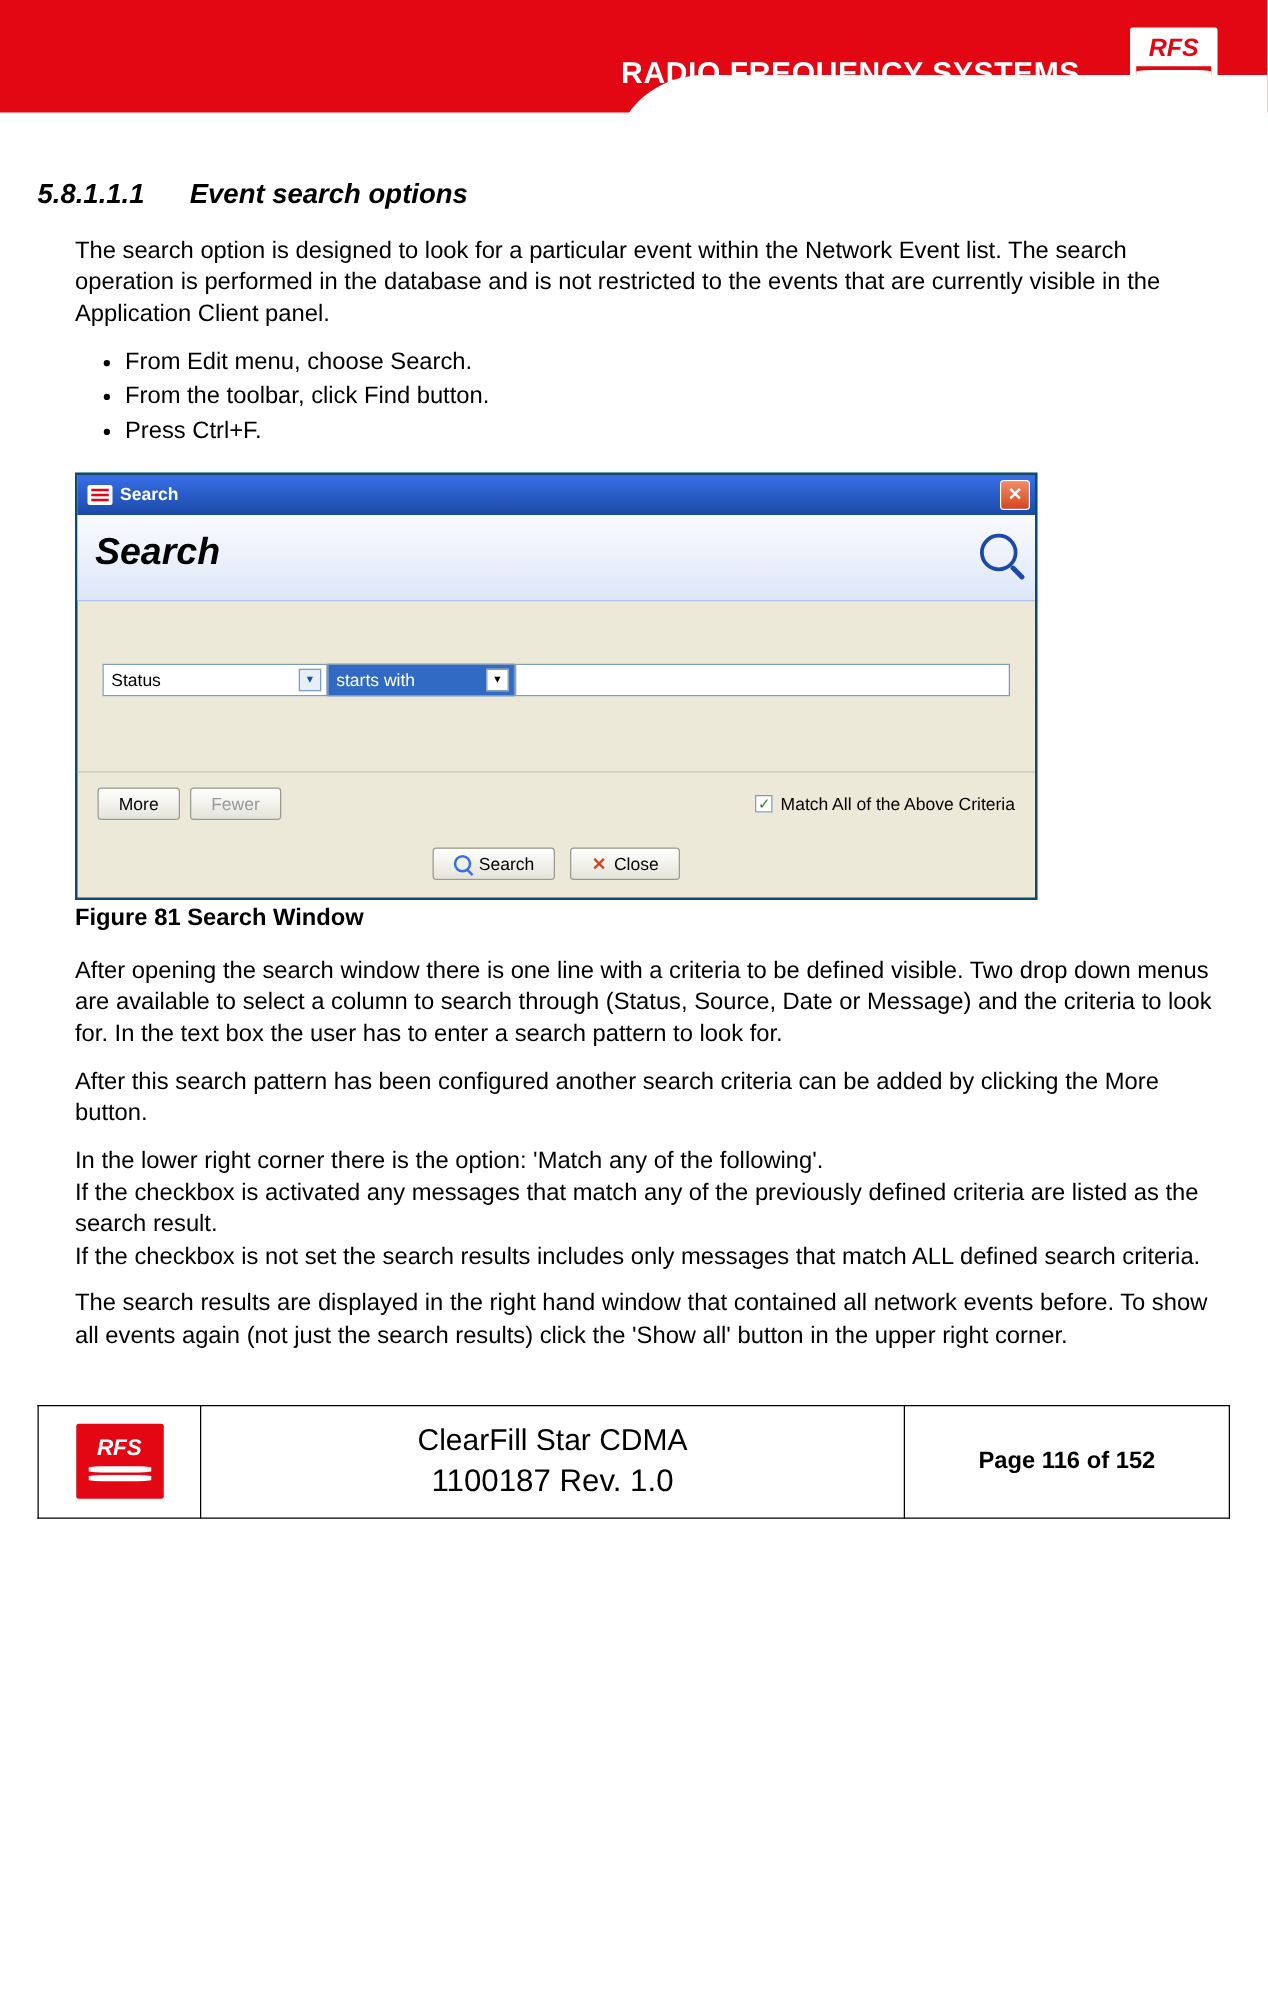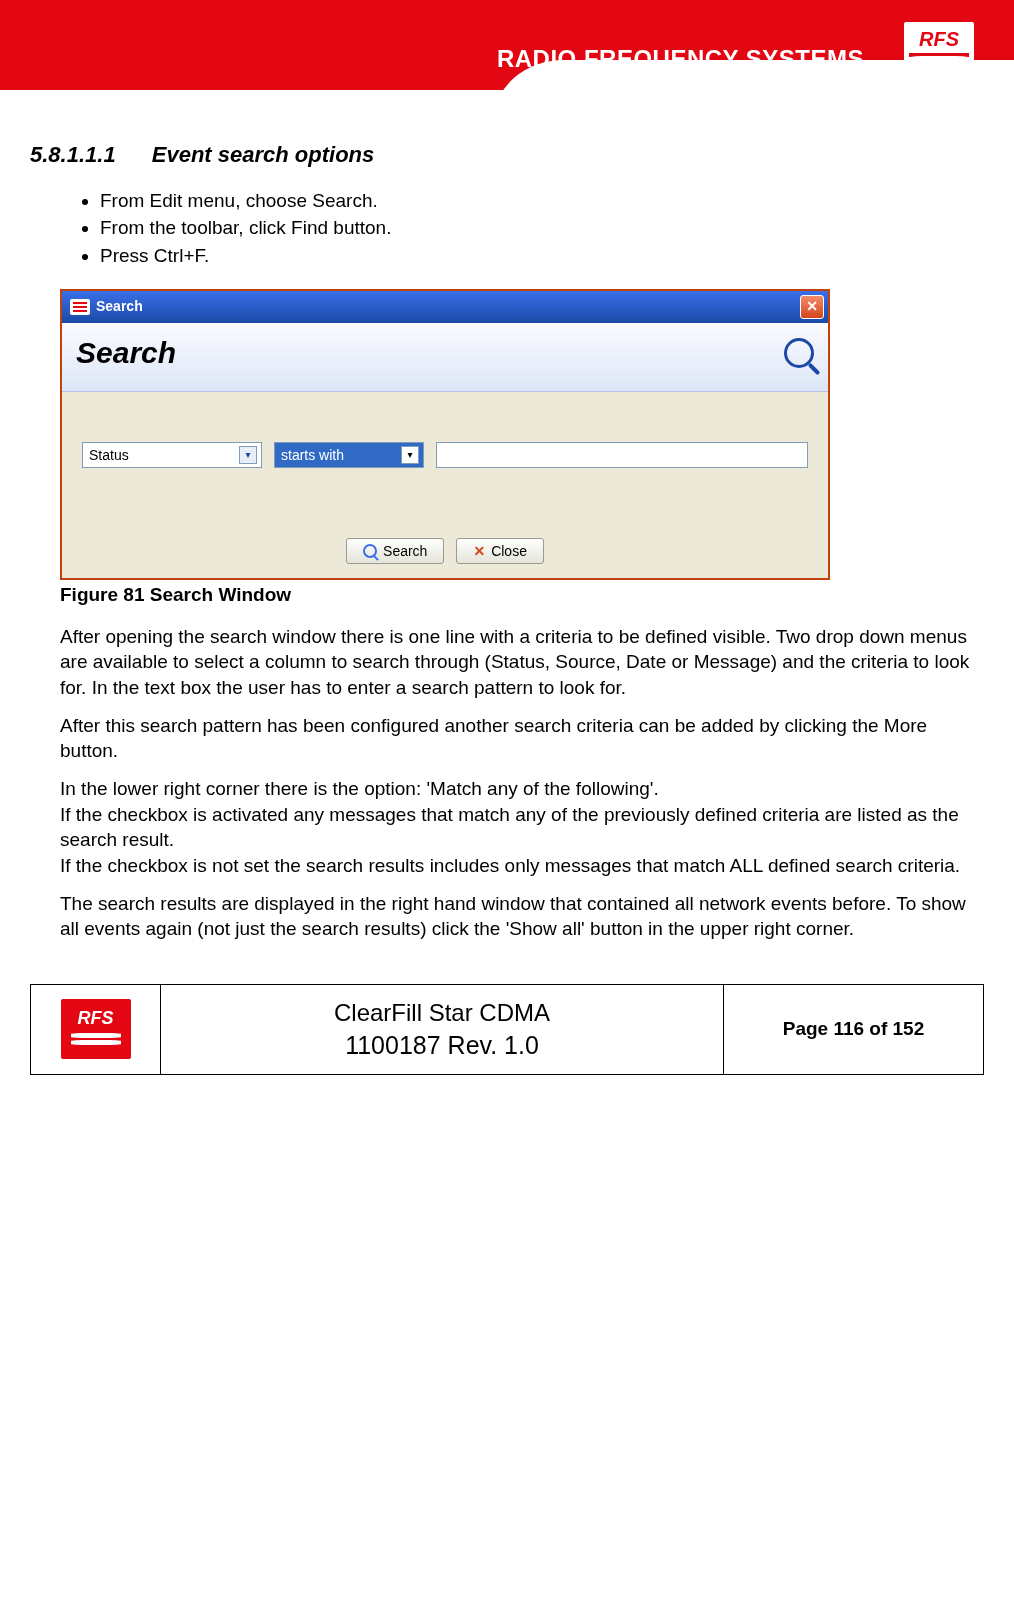--- a/index.html
+++ b/index.html
@@ -24,31 +24,31 @@
   h3.section-heading { font-size: 22px; font-weight: bold; font-style: italic; margin: 10px 0 18px 0; }
   h3.section-heading .num { margin-right: 30px; }
   .indent { margin-left: 30px; }
   ul.bullets { list-style: disc; margin: 4px 0 20px 70px; }
   ul.bullets li { margin-bottom: 2px; }
   p { margin-bottom: 12px; }
   p.intro2 { margin-bottom: 6px; }
   .fig-caption { font-weight: bold; margin: 2px 0 16px 0; font-size: 19px; }
 
   
-  .search-window { width: 770px; margin: 6px 0 2px 30px; border: 2px solid #c2410c; background: #ece9d8; font-family: Tahoma, Verdana, sans-serif; font-size: 14px; }
+  .search-window { width: 770px; margin: 6px 0 2px 30px; border: 2px solid #0c4a6e; background: #ece9d8; font-family: Tahoma, Verdana, sans-serif; font-size: 14px; }
   .title-bar { height: 32px; background: linear-gradient(to bottom, #3a6ee8 0%, #1a4aa6 100%); display: flex; align-items: center; padding: 0 4px 0 8px; color: #fff; font-weight: bold; }
   .title-bar .tb-icon { width: 20px; height: 16px; margin-right: 6px; position: relative; background: #fff; border-radius: 2px; }
   .title-bar .tb-icon::before { content:""; position:absolute; left:3px; right:3px; top:3px; height:2px; background:#e30613; box-shadow: 0 4px 0 #e30613, 0 8px 0 #e30613; }
   .title-bar .tb-title { flex: 1; }
   .title-bar .tb-close { width: 24px; height: 24px; background: linear-gradient(to bottom,#f28c6c,#d4461a); border: 1px solid #fff; border-radius: 3px; display:flex; align-items:center; justify-content:center; color:#fff; font-weight:bold; font-size:14px; }
   .panel-top { background: linear-gradient(to bottom,#fbfbff,#dce6f7); border-bottom: 1px solid #b3c5e8; padding: 10px 14px 18px 14px; display:flex; align-items:center; justify-content: space-between; }
   .panel-top .big-title { font-family: "Arial Black", Arial, sans-serif; font-style: italic; font-size: 30px; color:#000; font-weight: 900; }
   .panel-top .mag-icon { width: 30px; height: 30px; border: 3px solid #1a4aa6; border-radius: 50%; position: relative; }
   .panel-top .mag-icon::after { content:""; position:absolute; width: 14px; height: 4px; background:#1a4aa6; bottom:-6px; right:-10px; transform: rotate(45deg); border-radius:2px; }
-  .criteria-area { padding: 50px 20px 60px 20px; display:flex; gap: 12px; align-items:center; }
+  .criteria-area { padding: 50px 20px 60px 20px; display:flex; align-items:center; }
   .xp-select { height: 26px; border: 1px solid #7f9db9; background:#fff; display:flex; align-items:center; padding: 0 4px 0 6px; }
   .xp-select.status { width: 180px; }
   .xp-select.condition { width: 150px; background: #316ac5; color:#fff; }
   .xp-select.condition .arrow { background:#fff; color:#000; }
   .xp-select .sel-text { flex:1; font-size: 14px; }
   .xp-select .arrow { width: 18px; height: 18px; border: 1px solid #7f9db9; background:#e8eef7; display:flex; align-items:center; justify-content:center; font-size:10px; color:#1a4aa6; }
   .xp-input { flex:1; height: 26px; border: 1px solid #7f9db9; background:#fff; }
   .lower-row { border-top: 1px solid #c4c4b8; padding: 12px 16px; display:flex; align-items:center; }
   .xp-btn { height: 26px; padding: 0 16px; border: 1px solid #9a9a8e; border-radius: 3px; background: linear-gradient(to bottom,#fff,#e4e4da); font-size:14px; display:inline-flex; align-items:center; }
   .xp-btn.disabled { color:#999; }
@@ -89,20 +89,21 @@
 </div>
 
 <div class="content">
 
   <h3 class="section-heading">
     <span class="num">5.8.1.1.1</span>
     <span>Event search options</span>
   </h3>
 
   <div class="indent">
+    <p>The search option is designed to look for a particular event within the Network Event list. The search operation is performed in the database and is not restricted to the events that are currently visible in the Application Client panel.</p>
   </div>
 
   <ul class="bullets">
     <li>From Edit menu, choose Search.</li>
     <li>From the toolbar, click Find button.</li>
     <li>Press Ctrl+F.</li>
   </ul>
 
   <div class="search-window">
     <div class="title-bar">
@@ -117,20 +118,30 @@
     <div class="criteria-area">
       <div class="xp-select status">
         <span class="sel-text">Status</span>
         <span class="arrow">▾</span>
       </div>
       <div class="xp-select condition">
         <span class="sel-text">starts with</span>
         <span class="arrow">▾</span>
       </div>
       <div class="xp-input"></div>
+    </div>
+    <div class="lower-row">
+      <span class="xp-btn">More</span>
+      <span style="width:8px"></span>
+      <span class="xp-btn disabled">Fewer</span>
+      <span class="spacer"></span>
+      <label class="match-check">
+        <span class="chk">✓</span>
+        <span>Match All of the Above Criteria</span>
+      </label>
     </div>
     <div class="action-row">
       <span class="xp-btn">
         <span class="icn search-i"></span>
         <span>Search</span>
       </span>
       <span class="xp-btn">
         <span class="icn close-i">✕</span>
         <span>Close</span>
       </span>

